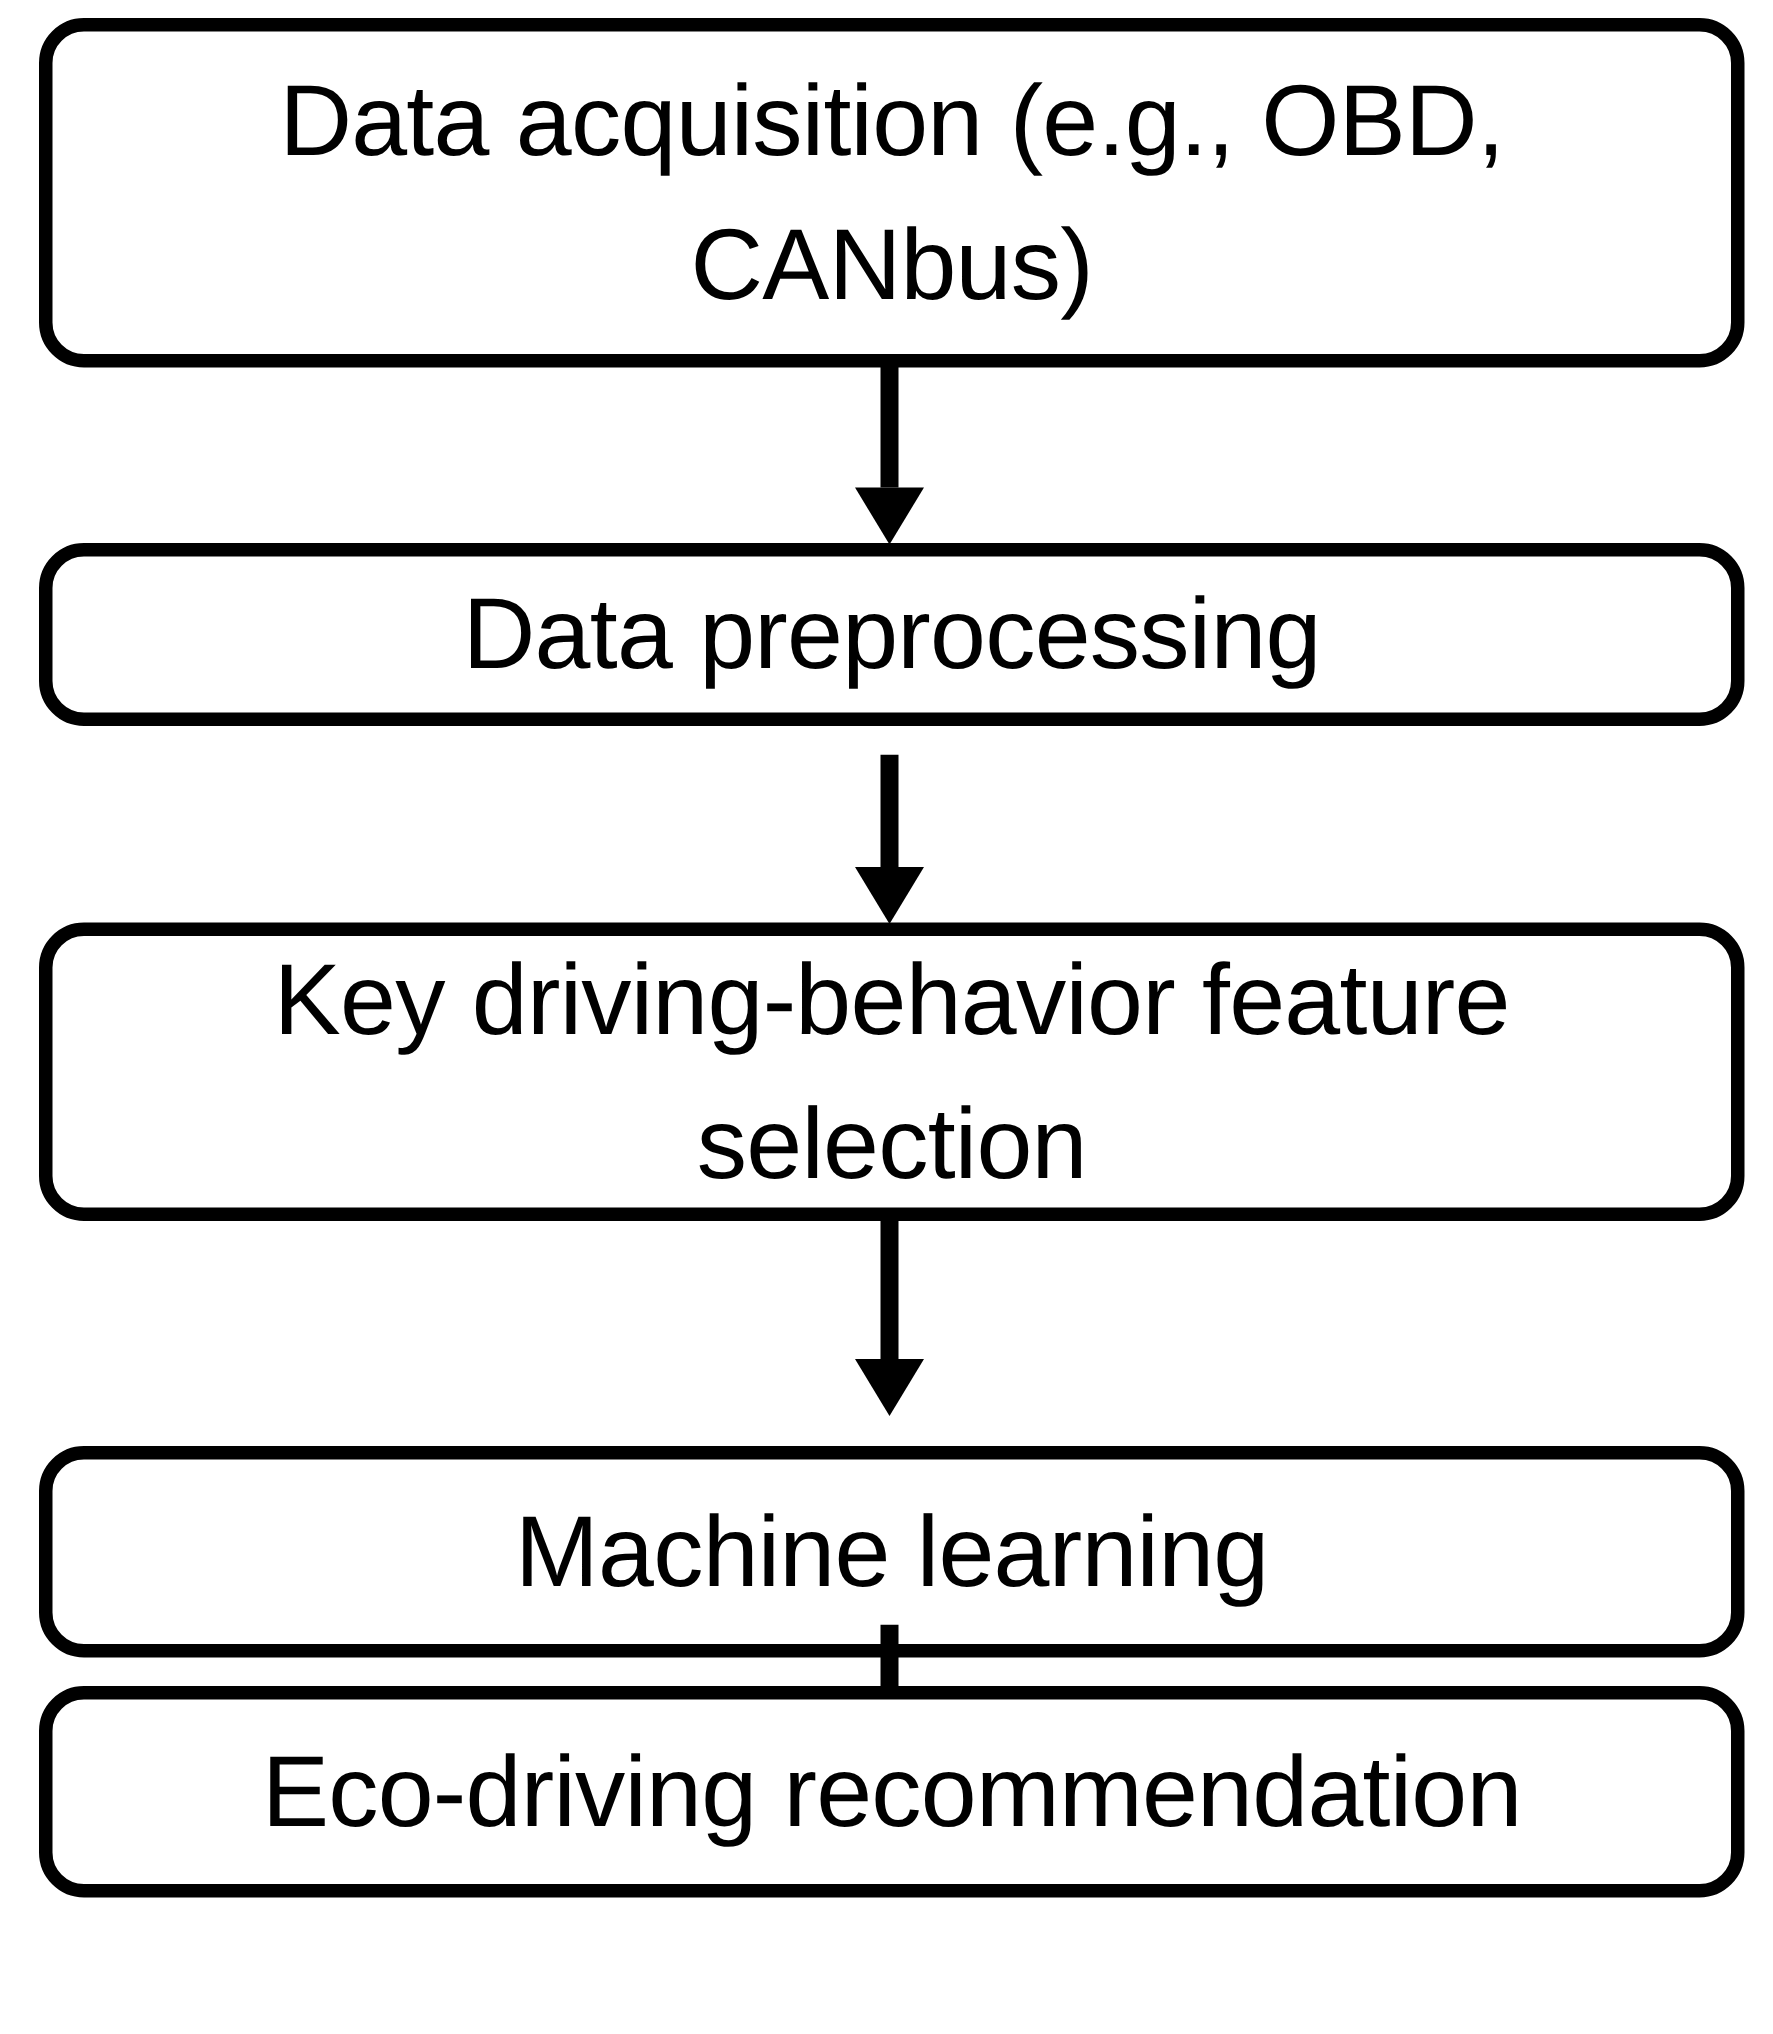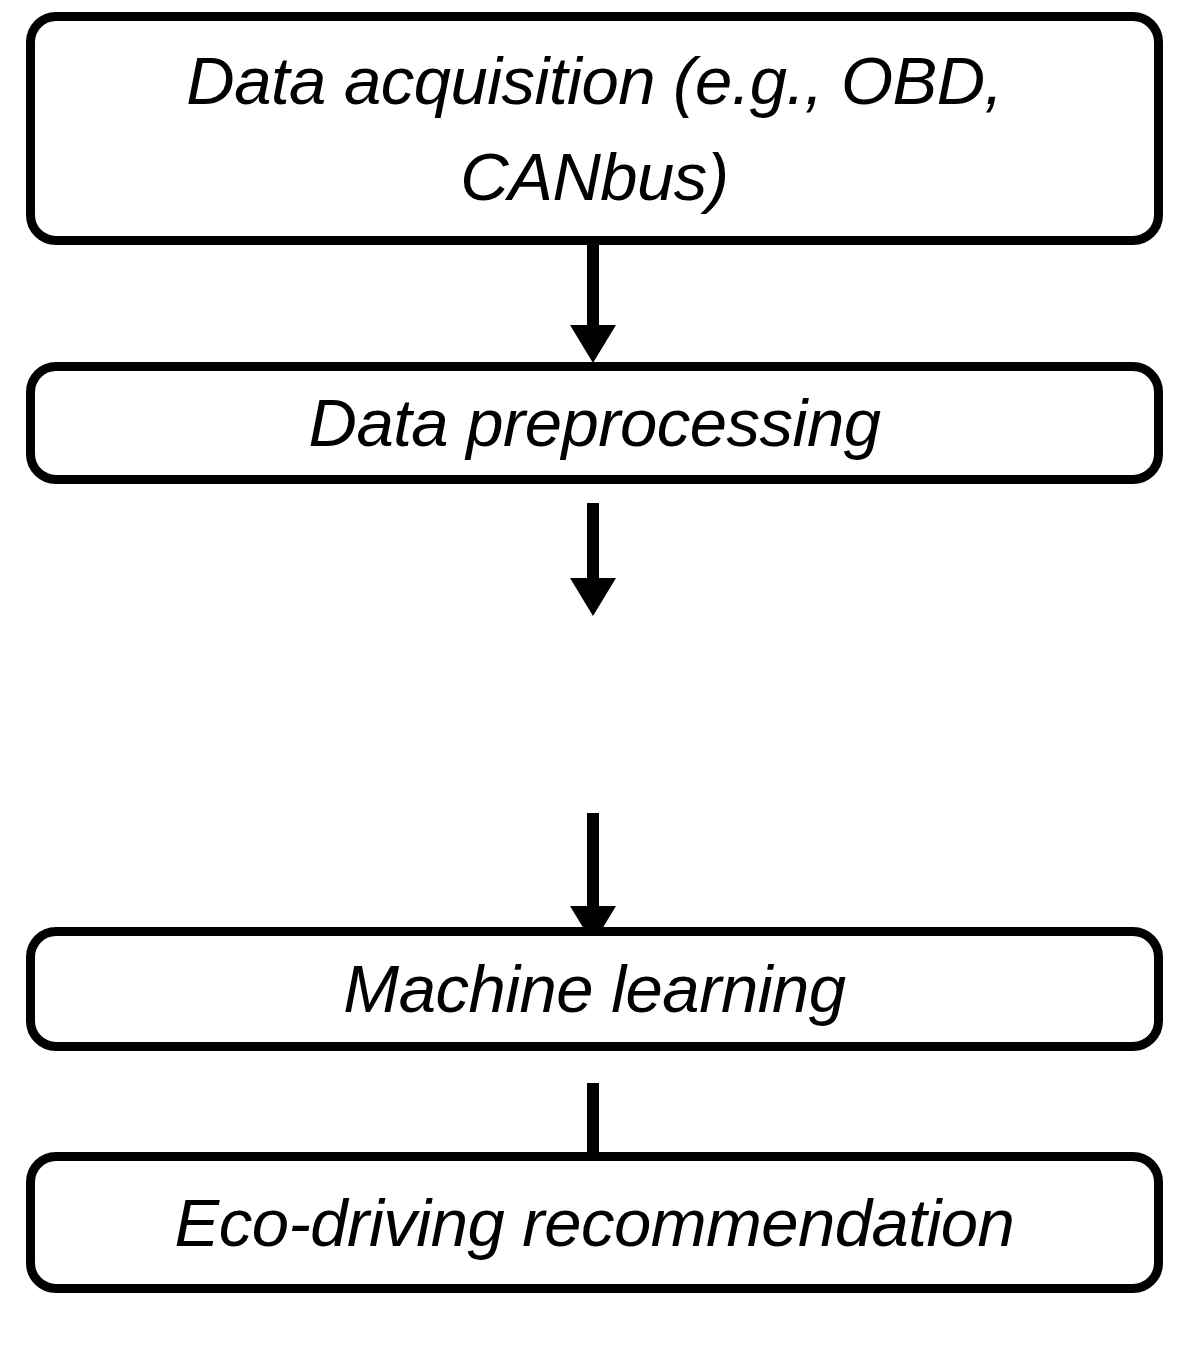--- a/index.html
+++ b/index.html
@@ -9,21 +9,20 @@
   }
   body {
     font-family: "Liberation Sans", sans-serif;
   }
   #flowchart {
     position: relative;
     width: 1182px;
     height: 1356px;
     background: #ffffff;
     overflow: hidden;
-    font-style: italic;
   }
   .node {
     position: absolute;
     left: 26px;
     width: 1137px;
     box-sizing: border-box;
     border: 9px solid #000000;
     border-radius: 30px;
     background: #ffffff;
     display: flex;
@@ -39,22 +38,22 @@
     font-size: 67px;
     font-weight: 400;
     line-height: 1.42;
     letter-spacing: -0.5px;
     white-space: pre-line;
   }
   
   #node-0 { top: 12px;   height: 233px; }
   #node-1 { top: 362px;  height: 122px; }
   #node-2 { top: 615px;  height: 199px; }
-  #node-3 { top: 927px;  height: 124px; }
-  #node-4 { top: 1152px; height: 141px; }
+  #node-3 { top: 964px;  height: 141px; }
+  #node-4 { top: 1124px; height: 141px; }
 
   .edge {
     position: absolute;
     left: 0;
     width: 1182px;
   }
   .edge svg { display: block; }
 
   #edge-0 { top: 244px; height: 119px; }
   #edge-1 { top: 503px; height: 113px; }
@@ -86,20 +85,24 @@
 
   <div class="edge" id="edge-1">
     <svg width="1182" height="113" viewBox="0 0 1182 113" xmlns="http://www.w3.org/2000/svg" aria-hidden="true">
       <g>
         <rect x="587" y="0" width="12" height="75" fill="#000000"></rect>
         <polygon points="570,75 616,75 593,113" fill="#000000"></polygon>
       </g>
     </svg>
   </div>
 
+  <div class="node" id="node-2">
+    <span class="node-label">Key driving-behavior feature
+selection</span>
+  </div>
 
   <div class="edge" id="edge-2">
     <svg width="1182" height="131" viewBox="0 0 1182 131" xmlns="http://www.w3.org/2000/svg" aria-hidden="true">
       <g>
         <rect x="587" y="0" width="12" height="93" fill="#000000"></rect>
         <polygon points="570,93 616,93 593,131" fill="#000000"></polygon>
       </g>
     </svg>
   </div>
 

